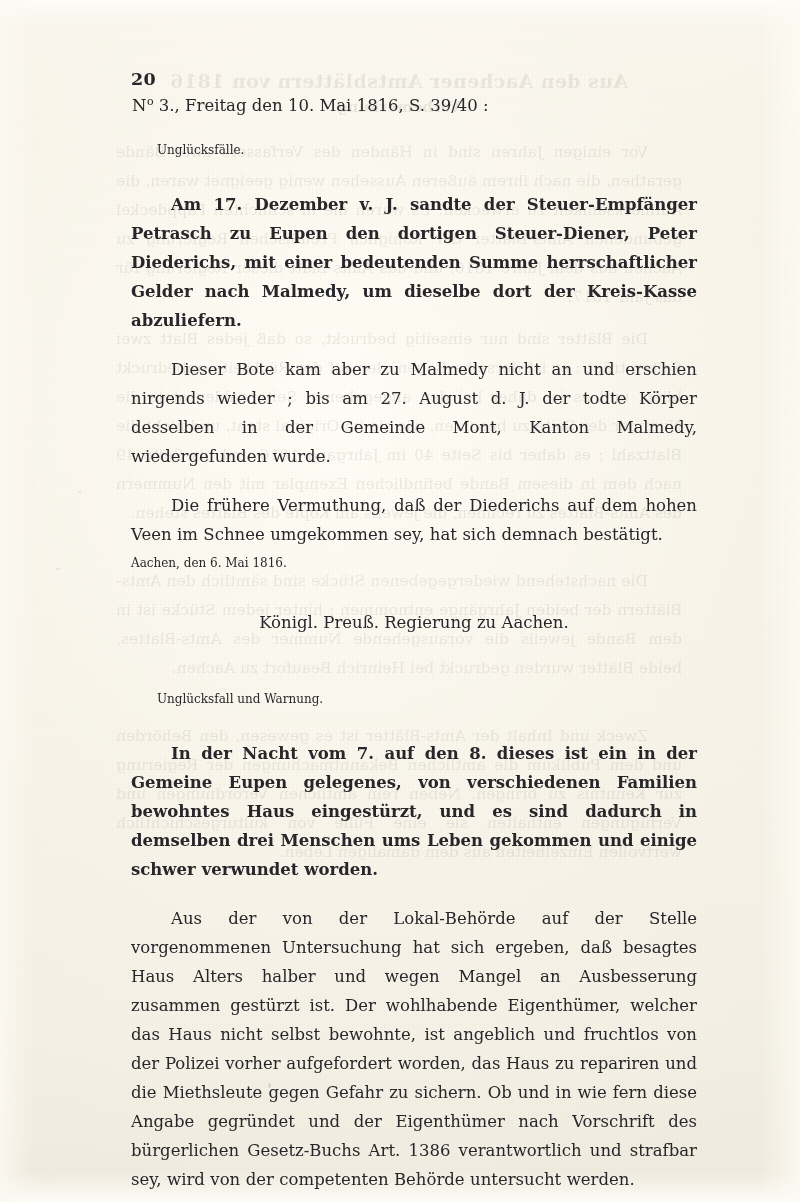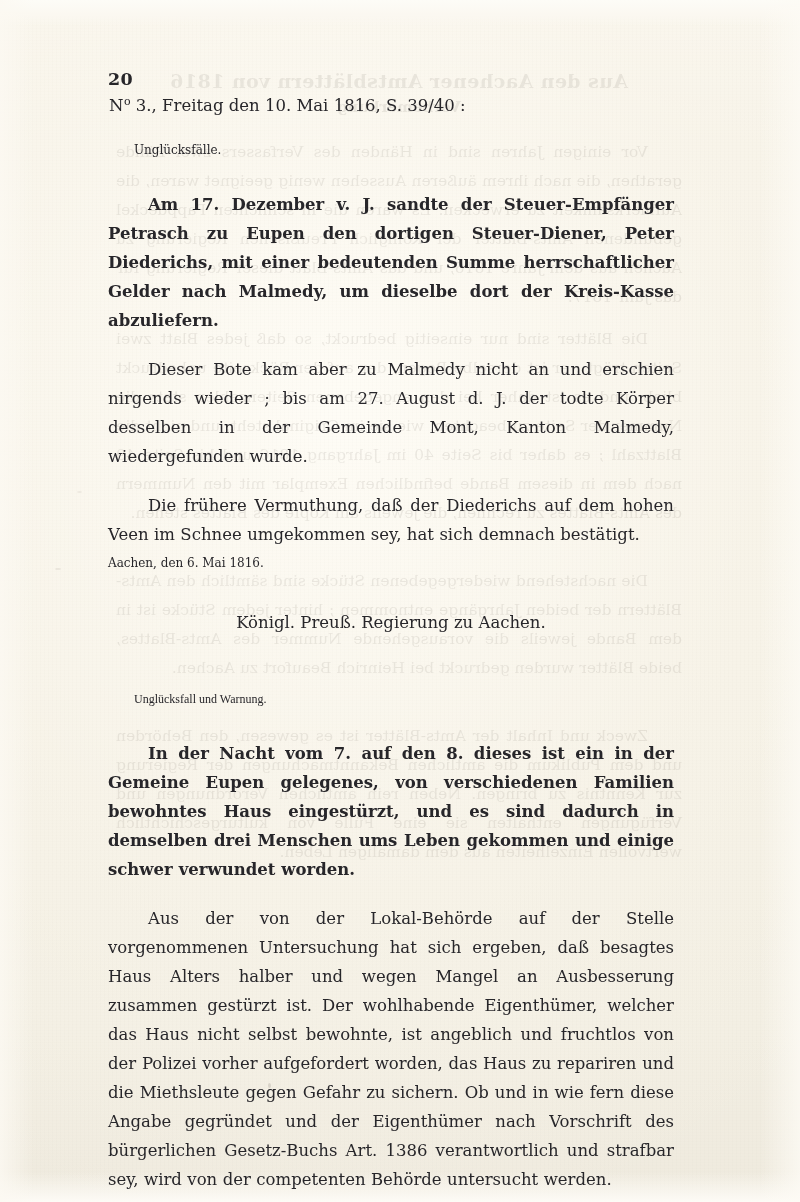--- a/index.html
+++ b/index.html
@@ -92,21 +92,21 @@
     line-height: 29px;
     text-align: justify;
     text-indent: 34px;
     margin: 0 0 13px 0;
   }
   .bleed-gap { height: 26px; }
 
   
   .content {
     position: absolute;
-    left: 108px;
+    left: 131px;
     top: 68px;
     width: 566px;
   }
 
   .folio {
     font-size: 17.5px;
     font-weight: bold;
     line-height: 22px;
     margin: 0 0 2px 0;
     letter-spacing: 0.2px;
@@ -126,21 +126,20 @@
   }
 
   .subhead {
     font-size: 12px;
     line-height: 27px;
     margin: 18px 0 0 0;
     padding-left: 26px;
   }
   .subhead.tight {
     margin-top: 1px;
-    font-family: Liberation Serif, serif;
   }
 
   .para {
     font-size: 16.5px;
     line-height: 29px;
     text-align: justify;
     text-indent: 40px;
     margin: 20px 0 0 0;
     word-spacing: 0.2px;
   }

